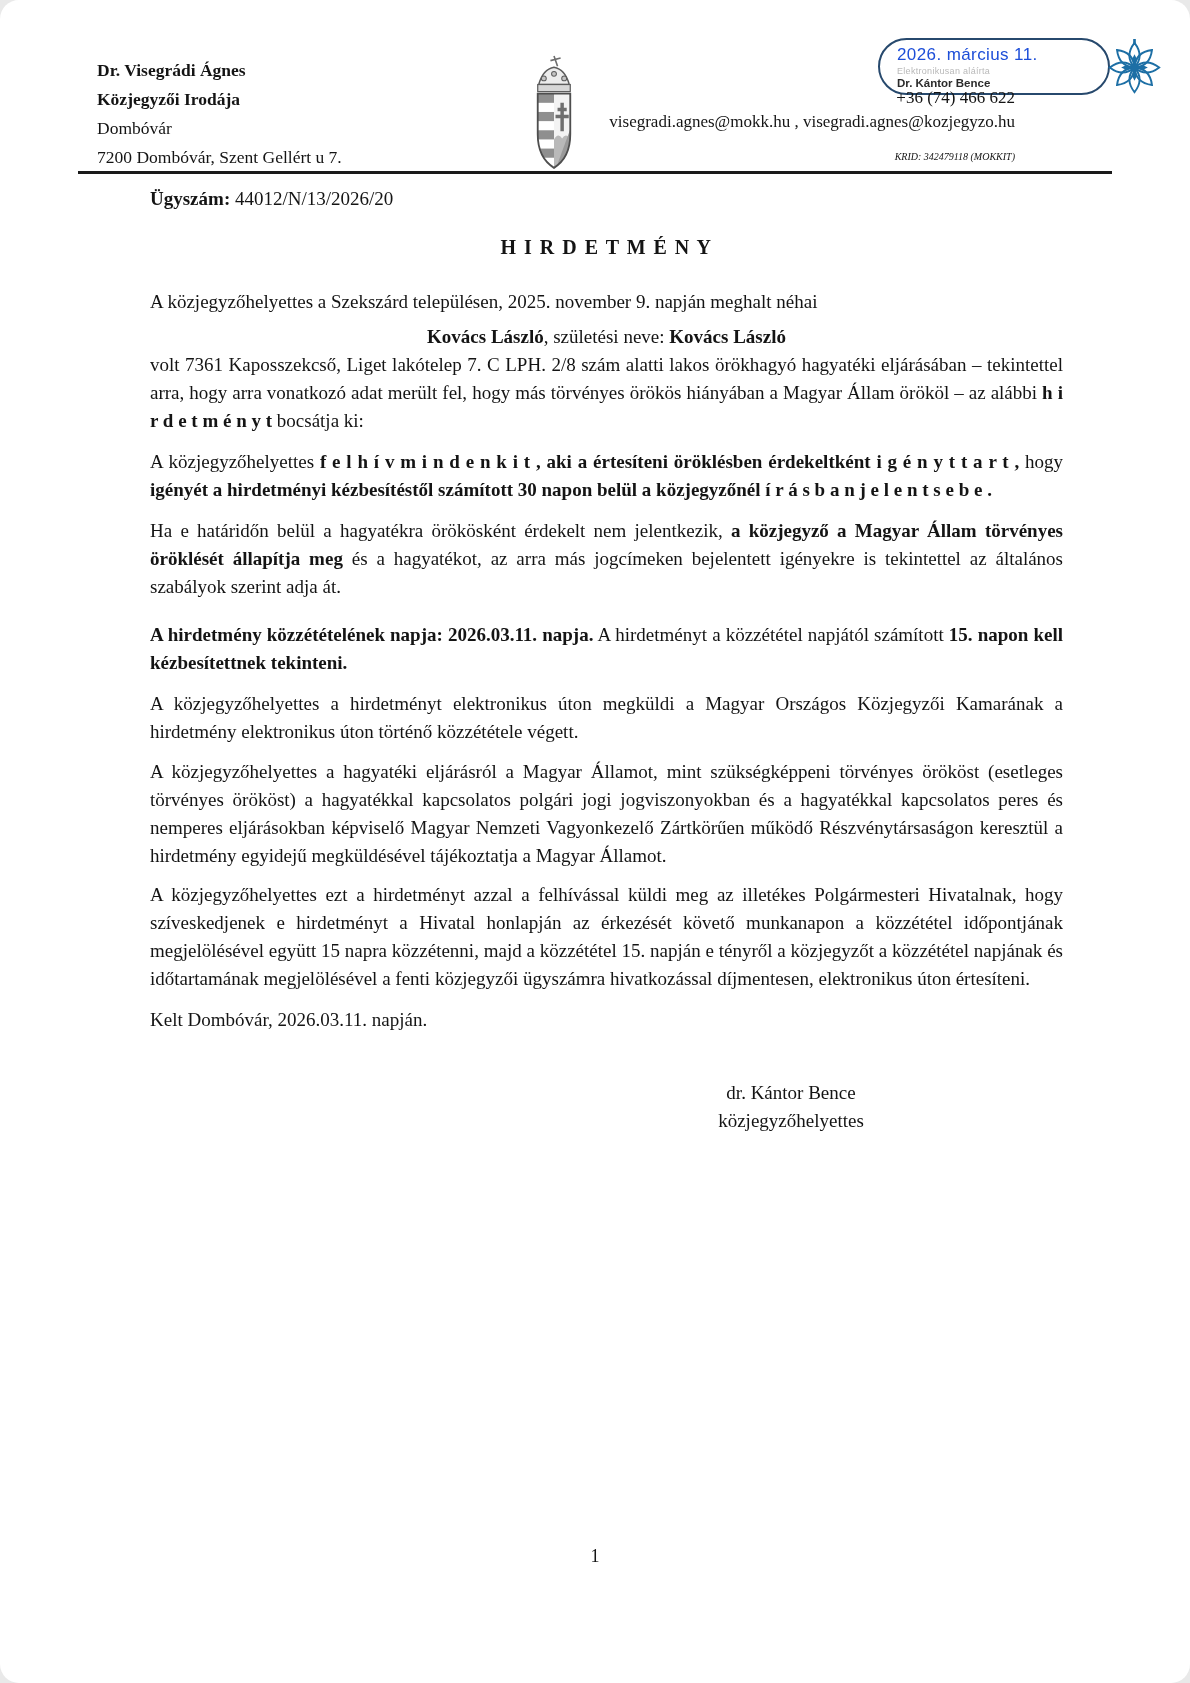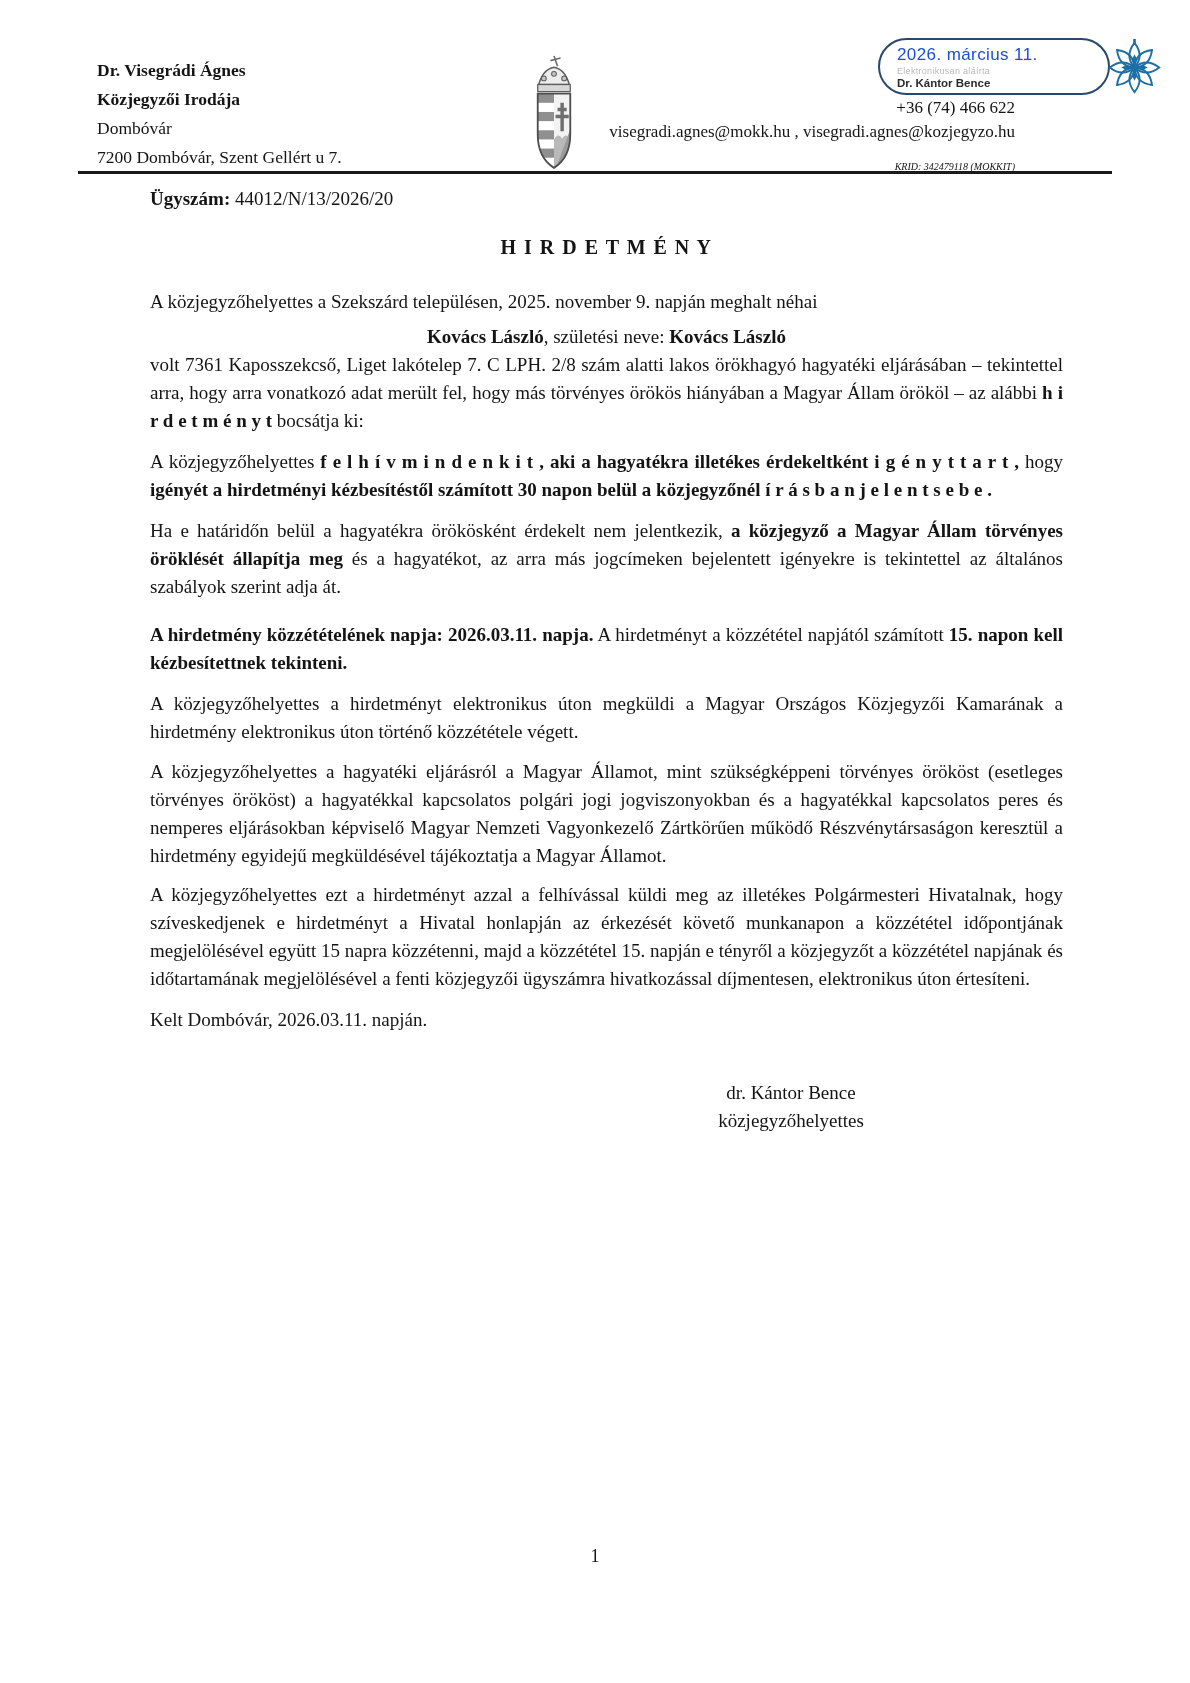--- a/index.html
+++ b/index.html
@@ -1,33 +1,33 @@
 <!DOCTYPE html>
 <html><head>
 <meta charset="utf-8">
 <style>
   html,body{margin:0;padding:0;background:#e9e9e9;}
   .page{
     position:relative;width:1190px;height:1683px;background:#ffffff;
-    font-family:"Liberation Serif", serif;color:#141414;overflow:hidden;
+    font-family:"Liberation Serif", serif;color:#141414;overflow:hidden;border-radius:19px;
   }
   
   .office{position:absolute;left:97px;top:56px;font-size:17.5px;line-height:29px;}
   .office .b{font-weight:bold;}
   .arms{position:absolute;left:522px;top:54px;width:64px;height:120px;}
   .stamp{
     position:absolute;left:878px;top:38px;width:232px;height:57px;
     border:2.5px solid #27496d;border-radius:29px;box-sizing:border-box;
     padding:5px 0 0 17px;font-family:"Liberation Sans", sans-serif;
   }
   .stamp .date{font-size:17px;color:#1d4ed8;letter-spacing:.4px;}
   .stamp .note{font-size:9px;color:#b9b9b9;margin-top:1px;letter-spacing:.3px;}
   .stamp .signer{font-size:11.5px;color:#2b2b2b;font-weight:bold;margin-top:1px;}
   .rosette{position:absolute;left:1106px;top:39px;width:57px;height:57px;}
-  .contact{position:absolute;left:590px;top:96px;width:425px;text-align:right;font-size:17px;line-height:24px;}
+  .contact{position:absolute;left:590px;top:86px;width:425px;text-align:right;font-size:17px;line-height:24px;}
   .contact .krid{margin-top:11px;font-size:10px;font-style:italic;}
   .rule{position:absolute;left:78px;top:171px;width:1034px;height:2.5px;background:#1a1a1a;}
   
   .bodytext{position:absolute;left:150px;top:185px;width:913px;font-size:19px;line-height:28px;}
   .caseline{margin:0;}
   .doc-title{margin:20px 0 0 0;text-align:center;font-weight:bold;font-size:20px;letter-spacing:1.5px;line-height:28px;}
   .paragraphs p{margin:0;text-align:justify;}
   .paragraphs p.center{text-align:center;}
   .paragraphs p.left{text-align:left;}
   .paragraphs p:nth-child(1){margin-top:27px;}
@@ -125,21 +125,21 @@
     <div class="caseline">
       <b>Ügyszám:</b>
       <span> </span>
       <span>44012/N/13/2026/20</span>
     </div>
     <div class="doc-title">H I R D E T M É N Y</div>
     <div class="paragraphs">
         <p class="justify"><span>A közjegyzőhelyettes a Szekszárd településen, 2025. november 9. napján meghalt néhai</span></p>
         <p class="center"><b>Kovács László</b><span>, születési neve: </span><b>Kovács László</b></p>
         <p class="justify"><span>volt 7361 Kaposszekcső, Liget lakótelep 7. C LPH. 2/8 szám alatti lakos örökhagyó hagyatéki eljárásában – tekintettel arra, hogy arra vonatkozó adat merült fel, hogy más törvényes örökös hiányában a Magyar Állam örököl – az alábbi </span><b>h i r d e t m é n y t</b><span> bocsátja ki:</span></p>
-        <p class="justify"><span>A közjegyzőhelyettes </span><b>f e l h í v m i n d e n k i t , aki a hagyatékra illetékes érdekeltként i g é n y t t a r t ,</b><span> hogy </span><b>igényét a hirdetményi kézbesítéstől számított 30 napon belül a közjegyzőnél í r á s b a n j e l e n t s e b e .</b></p>
+        <p class="justify"><span>A közjegyzőhelyettes </span><b>f e l h í v m i n d e n k i t , aki a értesíteni öröklésben érdekeltként i g é n y t t a r t ,</b><span> hogy </span><b>igényét a hirdetményi kézbesítéstől számított 30 napon belül a közjegyzőnél í r á s b a n j e l e n t s e b e .</b></p>
         <p class="justify"><span>Ha e határidőn belül a hagyatékra örökösként érdekelt nem jelentkezik, </span><b>a közjegyző a Magyar Állam törvényes öröklését állapítja meg</b><span> és a hagyatékot, az arra más jogcímeken bejelentett igényekre is tekintettel az általános szabályok szerint adja át.</span></p>
         <p class="justify"><b>A hirdetmény közzétételének napja: 2026.03.11. napja.</b><span> A hirdetményt a közzététel napjától számított </span><b>15. napon kell kézbesítettnek tekinteni.</b></p>
         <p class="justify"><span>A közjegyzőhelyettes a hirdetményt elektronikus úton megküldi a Magyar Országos Közjegyzői Kamarának a hirdetmény elektronikus úton történő közzététele végett.</span></p>
         <p class="justify"><span>A közjegyzőhelyettes a hagyatéki eljárásról a Magyar Államot, mint szükségképpeni törvényes örököst (esetleges törvényes örököst) a hagyatékkal kapcsolatos polgári jogi jogviszonyokban és a hagyatékkal kapcsolatos peres és nemperes eljárásokban képviselő Magyar Nemzeti Vagyonkezelő Zártkörűen működő Részvénytársaságon keresztül a hirdetmény egyidejű megküldésével tájékoztatja a Magyar Államot.</span></p>
         <p class="justify"><span>A közjegyzőhelyettes ezt a hirdetményt azzal a felhívással küldi meg az illetékes Polgármesteri Hivatalnak, hogy szíveskedjenek e hirdetményt a Hivatal honlapján az érkezését követő munkanapon a közzététel időpontjának megjelölésével együtt 15 napra közzétenni, majd a közzététel 15. napján e tényről a közjegyzőt a közzététel napjának és időtartamának megjelölésével a fenti közjegyzői ügyszámra hivatkozással díjmentesen, elektronikus úton értesíteni.</span></p>
         <p class="left"><span>Kelt Dombóvár, 2026.03.11. napján.</span></p>
       </div>
     <div class="signature">
       <div>dr. Kántor Bence</div>
       <div>közjegyzőhelyettes</div>

